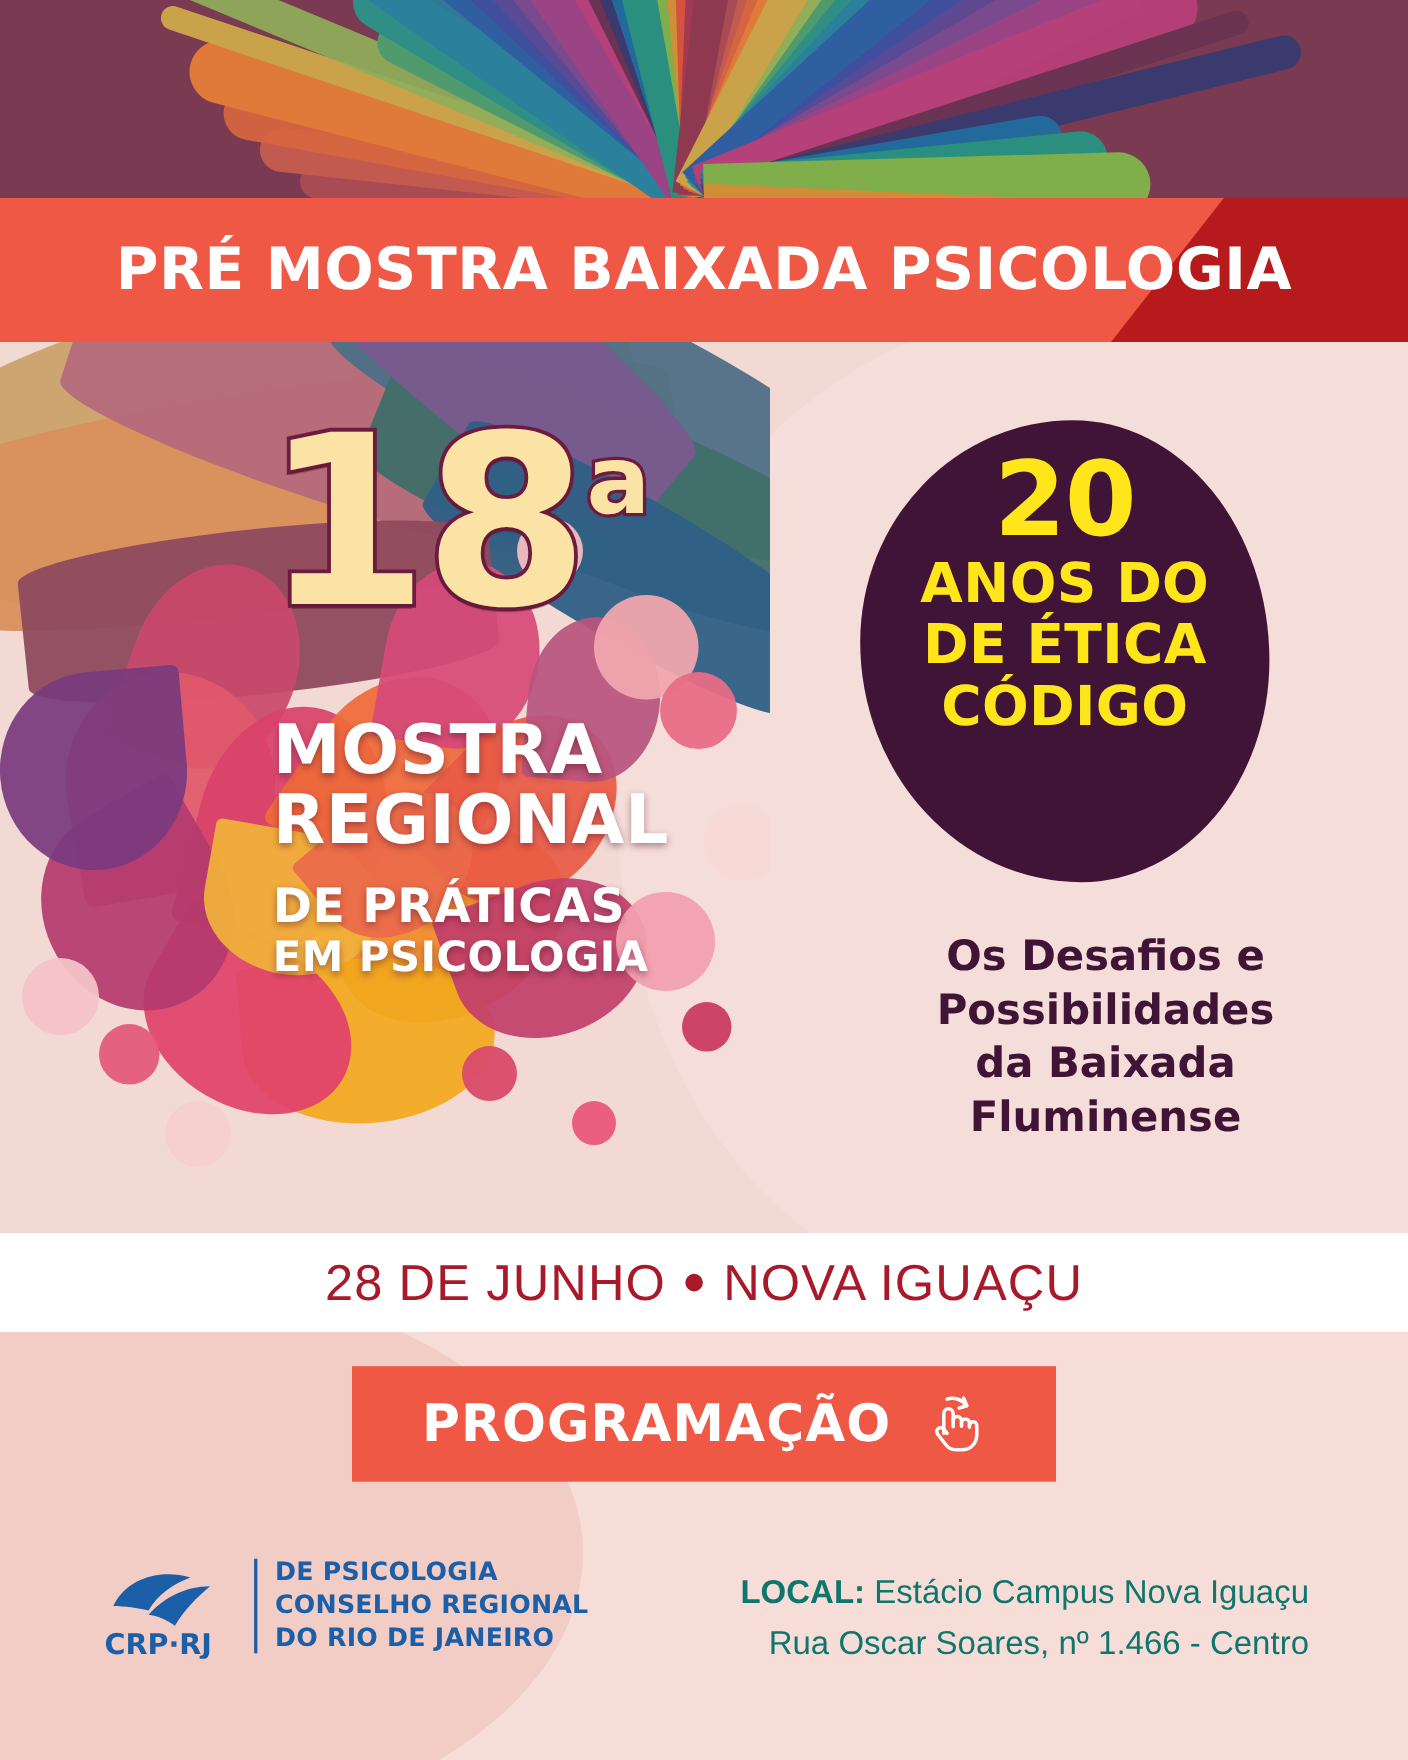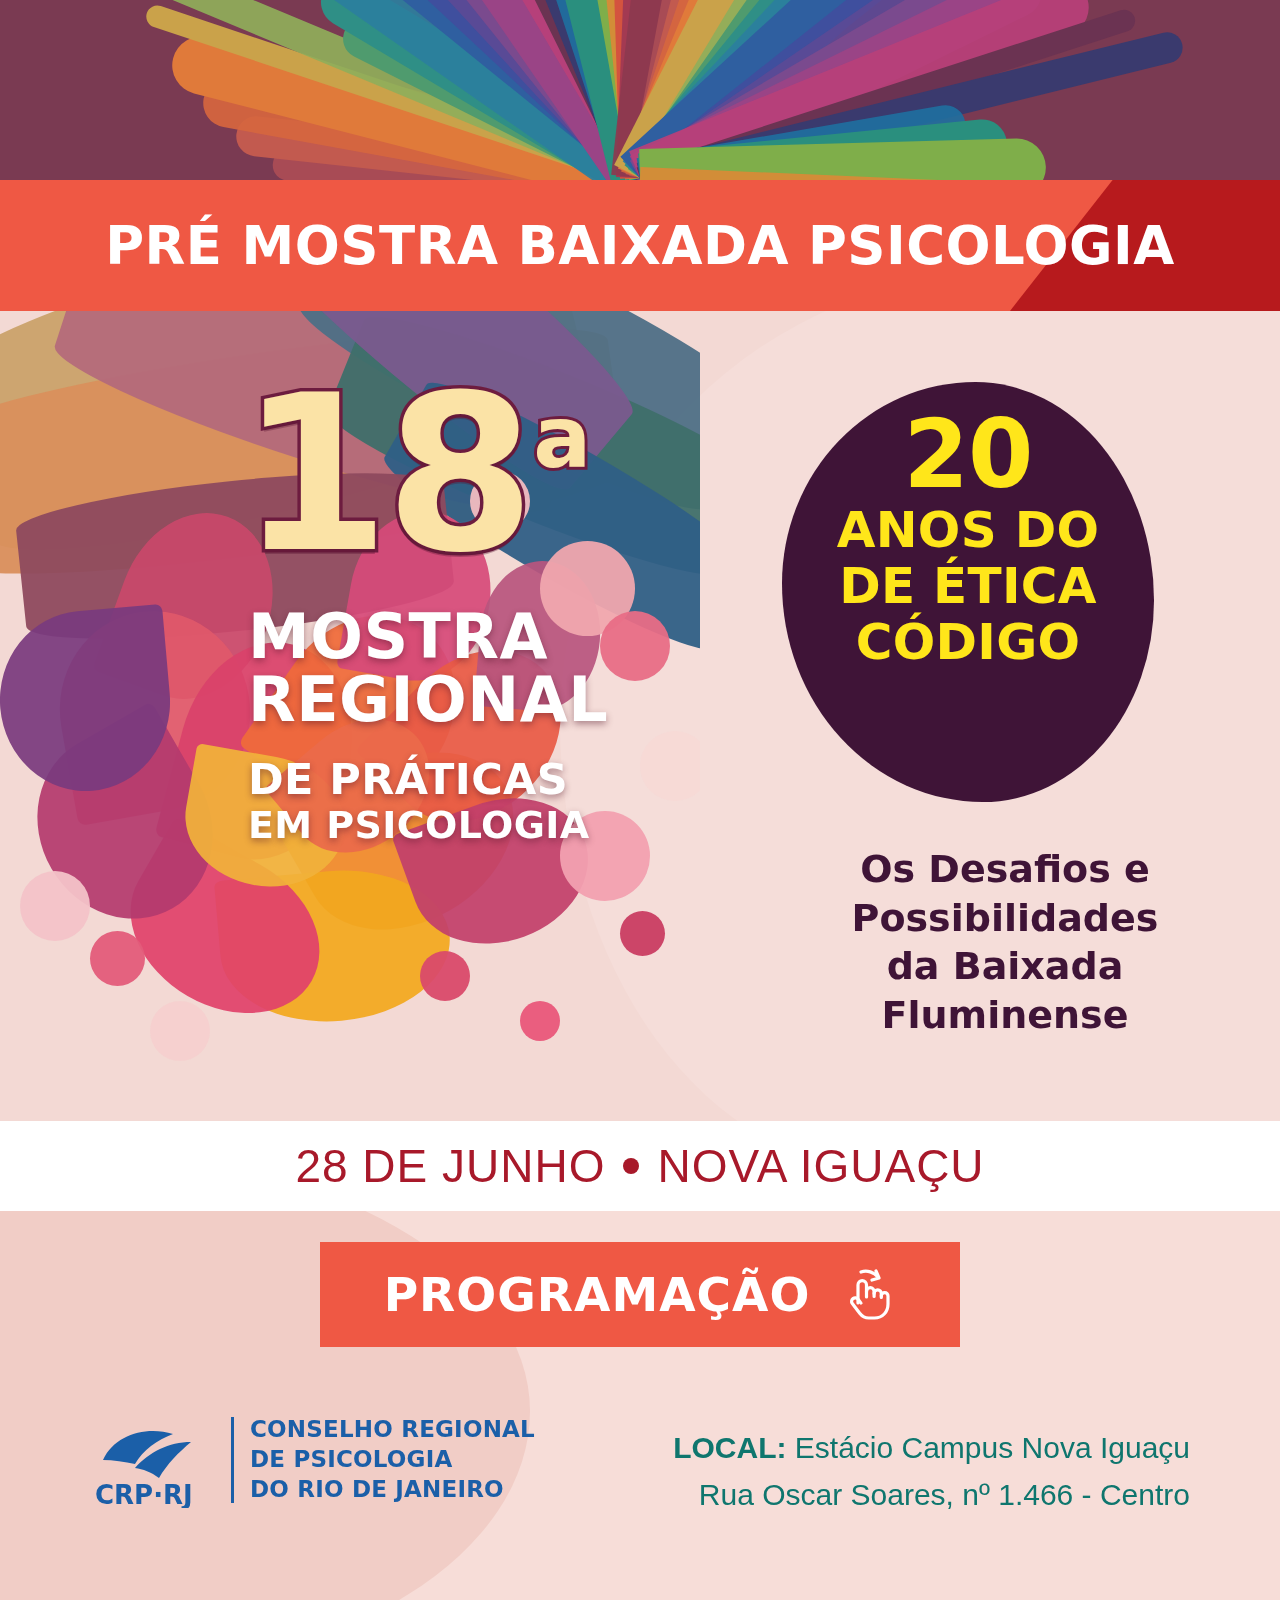--- a/index.html
+++ b/index.html
@@ -134,21 +134,21 @@
     margin-top: 14px;
     margin-left: 2px;
     color: #fbe3a6;
     -webkit-text-stroke: 6px #6d1c3f;
     paint-order: stroke fill;
   }
 
   
   .mostra {
     position: absolute;
-    left: 248px; top: 605px;
+    left: 248px; top: 650px;
     z-index: 6;
     color: #ffffff;
     font-family: "DejaVu Sans", sans-serif;
     text-shadow: 0 3px 7px rgba(80,20,40,0.45);
   }
   .mostra .l1 {
     font-size: 62px;
     font-weight: bold;
     line-height: 1.02;
     letter-spacing: 0.5px;
@@ -473,22 +473,22 @@
   <div class="logo">
     <div class="mark">
       <svg viewBox="0 0 120 96" width="120" height="96">
         <path d="M8 48 C20 22, 52 14, 78 22 C62 28, 48 38, 40 52 C30 50, 18 48, 8 48 Z" fill="#1b5fa8"></path>
         <path d="M40 56 C54 40, 74 30, 96 30 C84 40, 72 52, 64 66 C56 60, 48 57, 40 56 Z" fill="#1b5fa8"></path>
         <text x="0" y="92" font-family="DejaVu Sans, sans-serif" font-size="26" font-weight="bold" fill="#1b5fa8">CRP·RJ</text>
       </svg>
     </div>
     <div class="divider"></div>
     <div class="words">
+      <div>DE PSICOLOGIA</div>
       <div>CONSELHO REGIONAL</div>
-      <div>DE PSICOLOGIA</div>
       <div>DO RIO DE JANEIRO</div>
     </div>
   </div>
 
   <div class="local">
     <div>
       <b>LOCAL:</b>
       <span>Estácio Campus Nova Iguaçu</span>
     </div>
     <div>Rua Oscar Soares, nº 1.466 - Centro</div>

